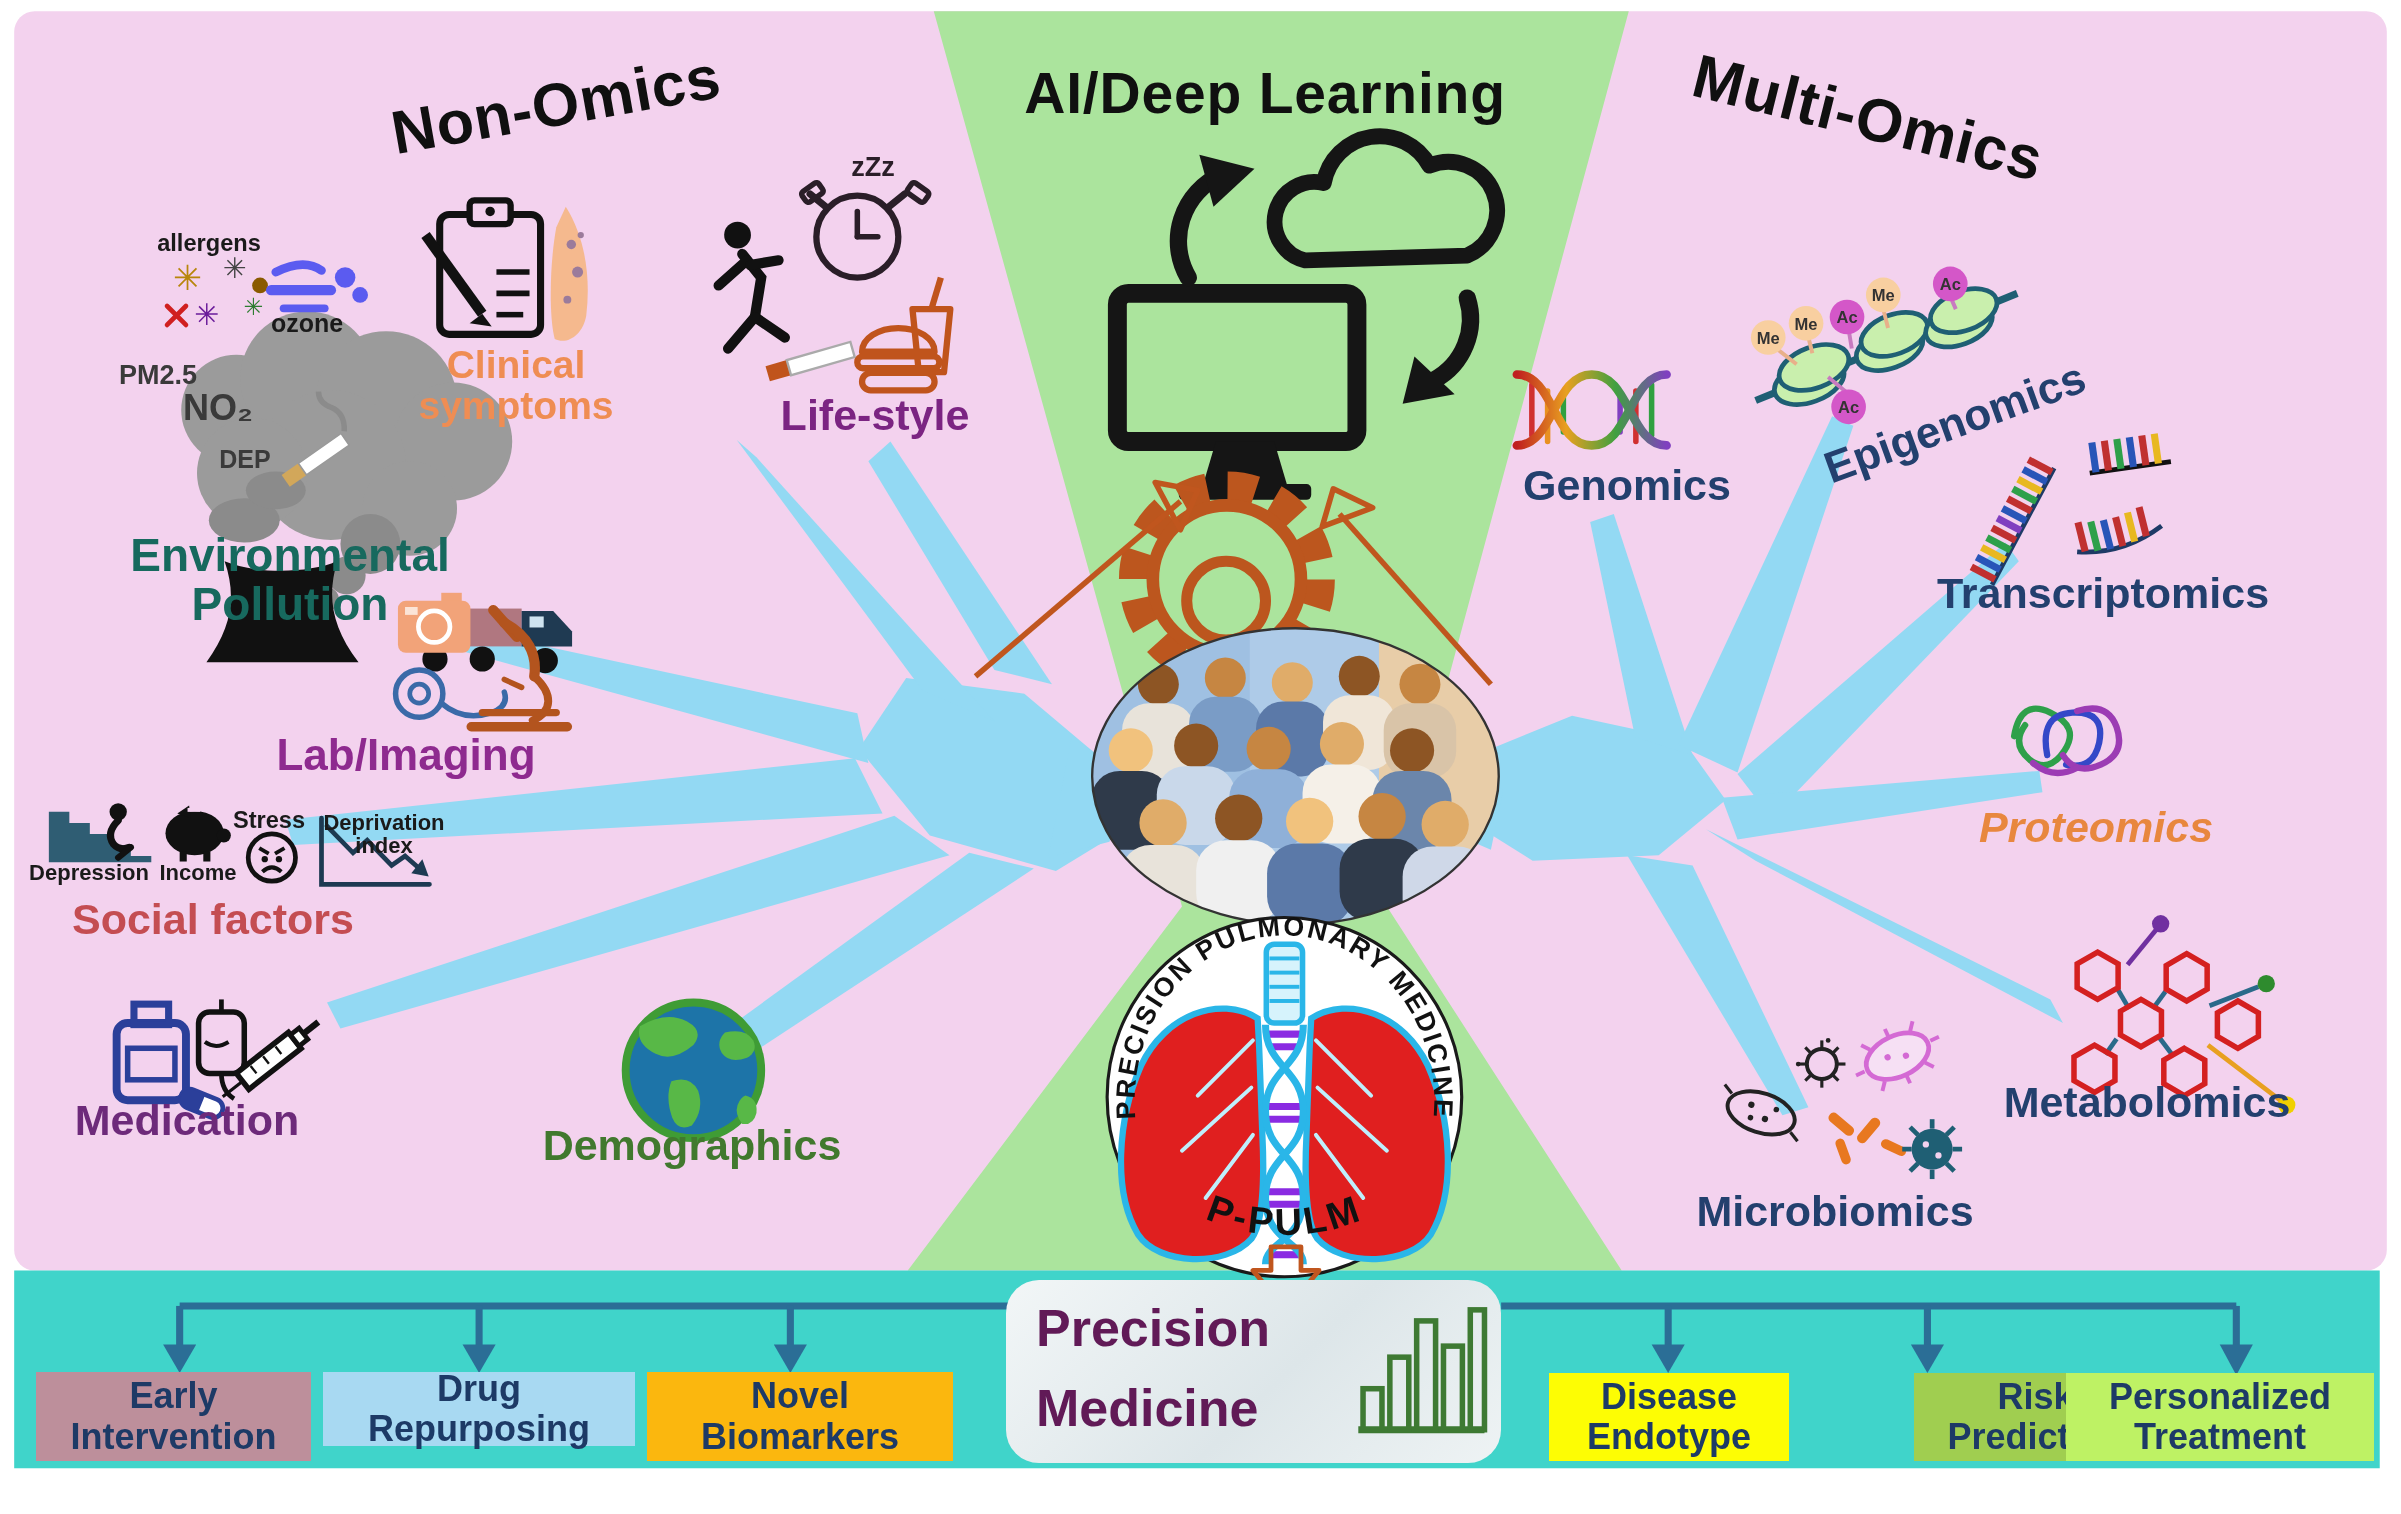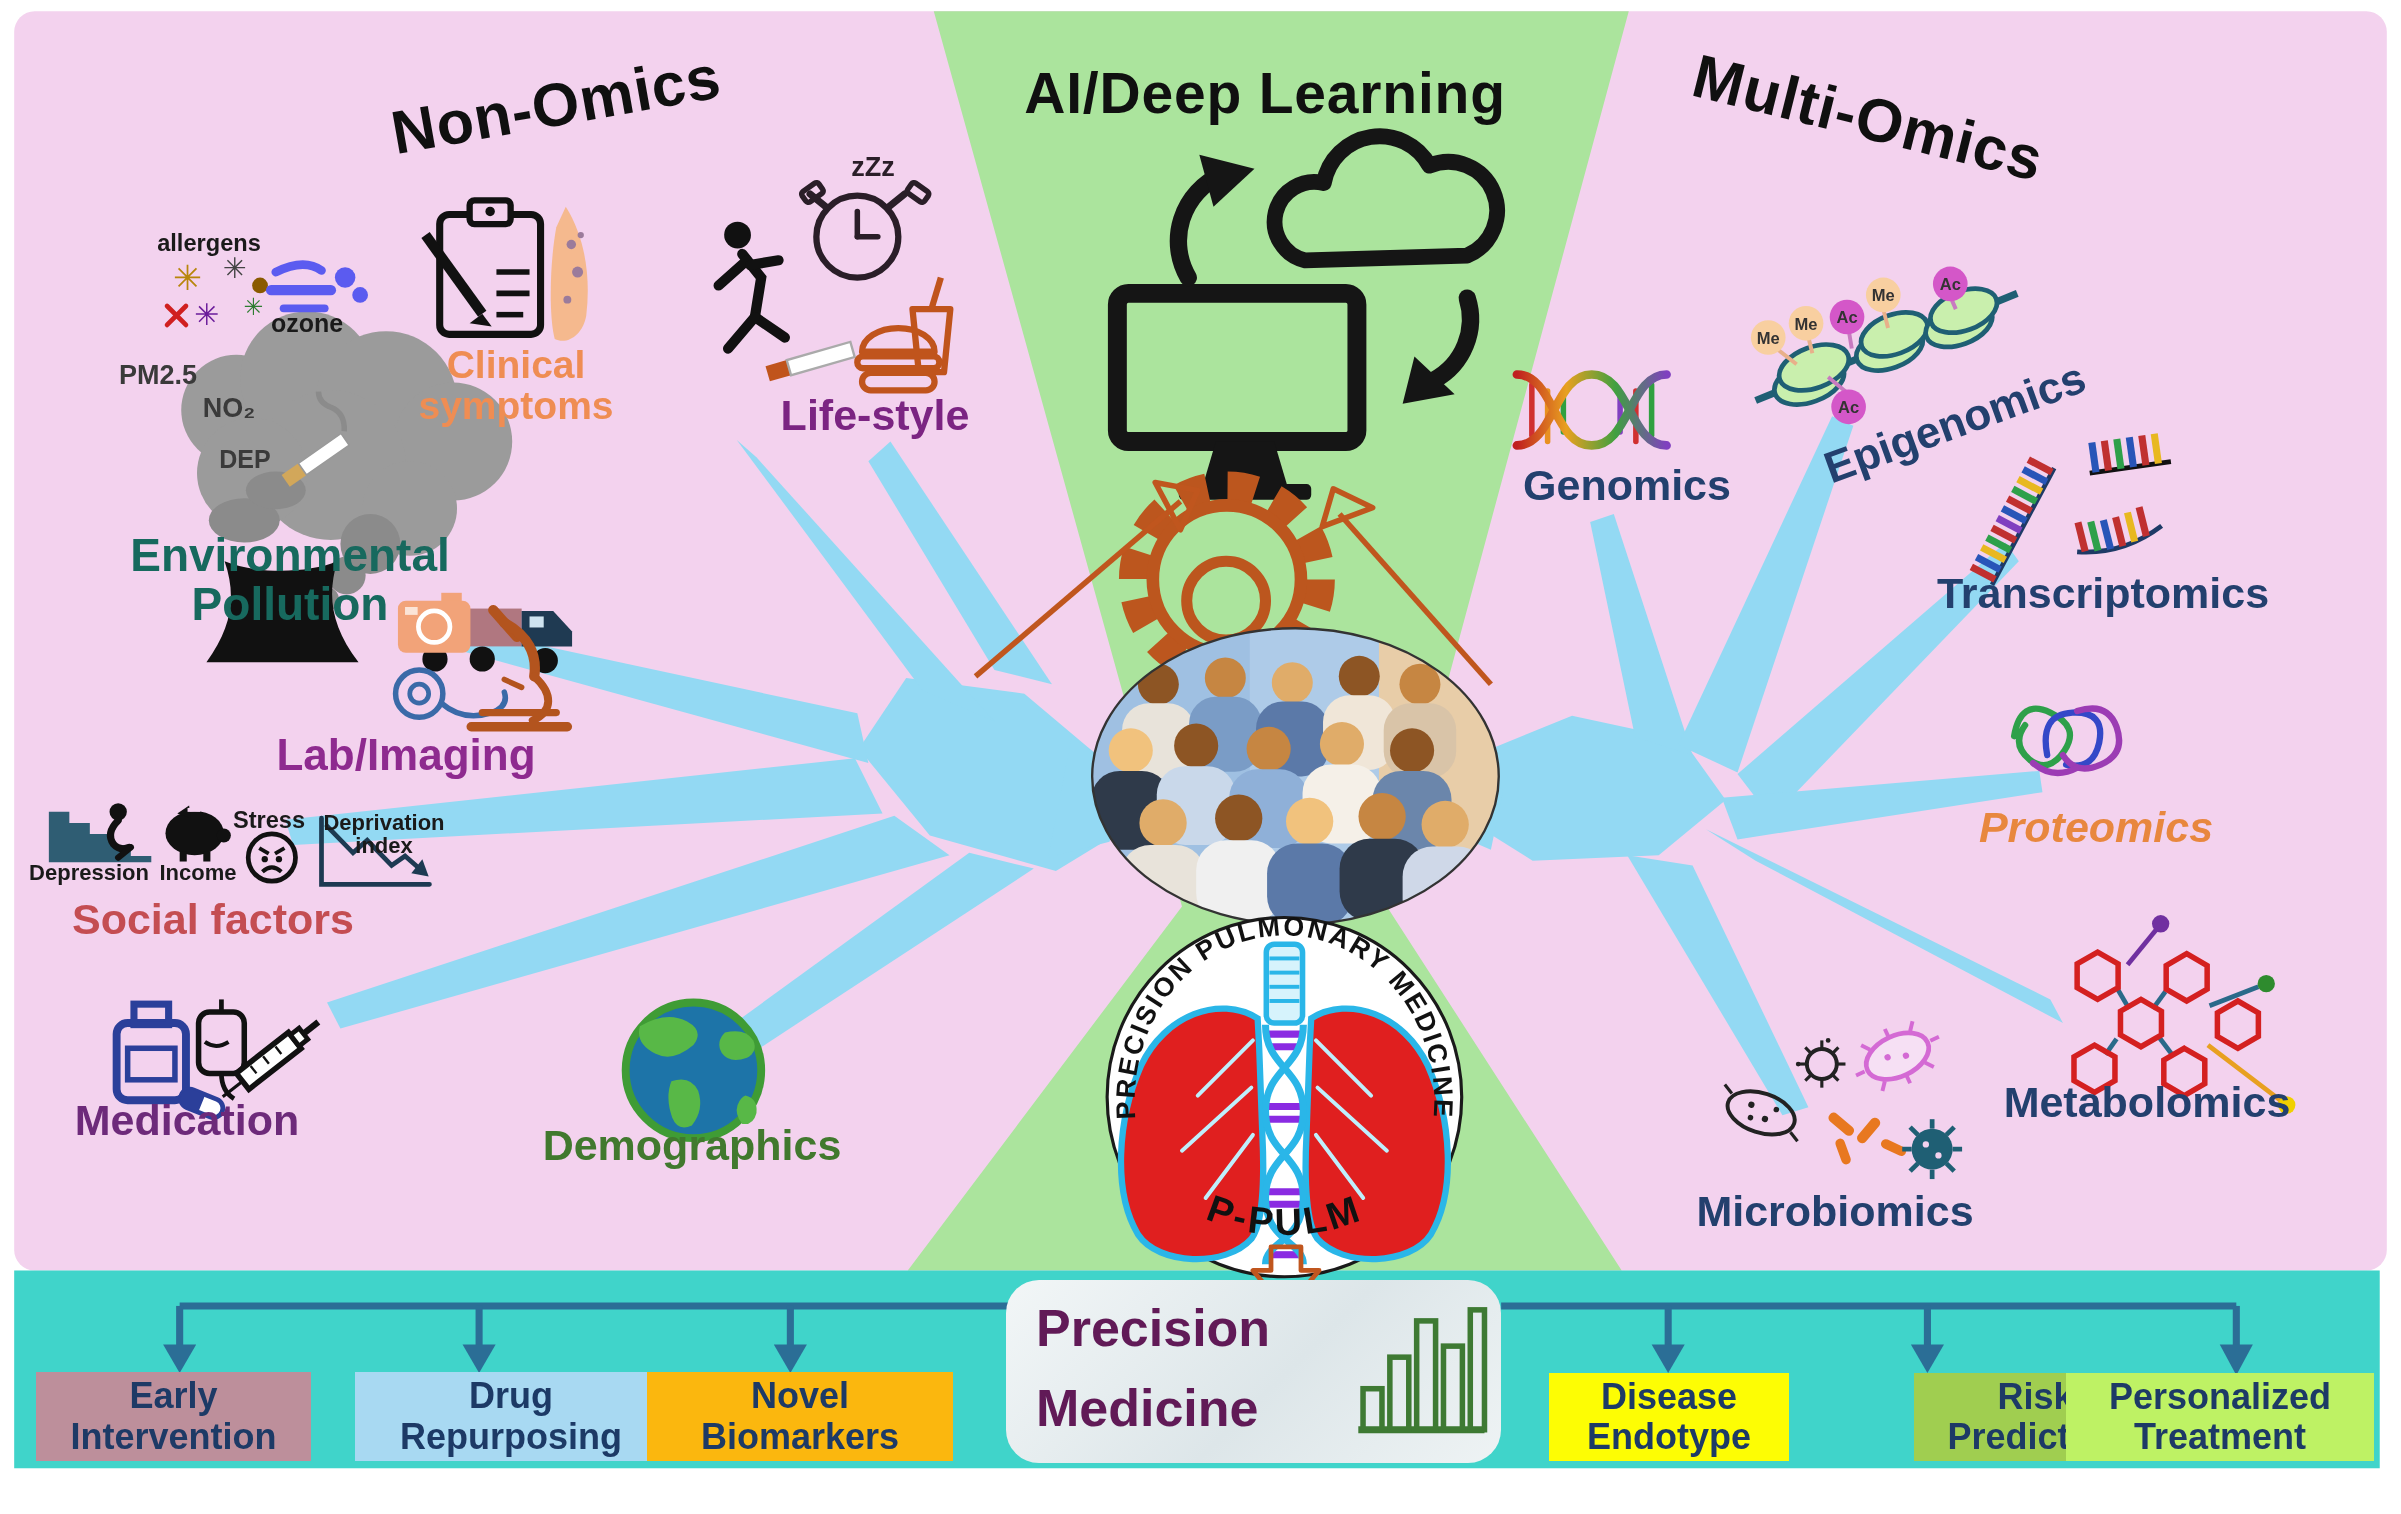--- a/index.html
+++ b/index.html
@@ -597,21 +597,21 @@
 <div class="lbl cat omics" style="left:1627px;top:486px;">Genomics</div>
 <div class="lbl omics" style="left:1955px;top:423px;font-size:44px;transform:translate(-50%,-50%) rotate(-20deg);">Epigenomics</div>
 <div class="lbl cat omics" style="left:2103px;top:594px;">Transcriptomics</div>
 <div class="lbl cat proteo" style="left:2096px;top:828px;font-style:italic;">Proteomics</div>
 <div class="lbl cat omics" style="left:2147px;top:1103px;">Metabolomics</div>
 <div class="lbl cat omics" style="left:1835px;top:1212px;">Microbiomics</div>
 
 <div class="lbl small" style="left:209px;top:243px;">allergens</div>
 <div class="lbl small" style="left:307px;top:323px;font-size:25px;">ozone</div>
 <div class="lbl small" style="left:158px;top:375px;font-size:27px;color:#3a3a3a;">PM2.5</div>
-<div class="lbl small" style="left:218px;top:408px;font-size:27px;color:#3a3a3a;margin-left:11px;">NO₂</div>
+<div class="lbl small" style="left:218px;top:408px;font-size:36px;color:#3a3a3a;">NO₂</div>
 <div class="lbl small" style="left:245px;top:459px;font-size:25px;color:#3a3a3a;">DEP</div>
 <div class="lbl small" style="left:873px;top:167px;font-size:27px;color:#2a1e28;">zZz</div>
 <div class="lbl small" style="left:89px;top:873px;font-size:22px;">Depression</div>
 <div class="lbl small" style="left:198px;top:873px;font-size:22px;">Income</div>
 <div class="lbl small" style="left:269px;top:820px;">Stress</div>
 <div class="lbl small" style="left:384px;top:834px;font-size:22px;line-height:1.05;">
   <span>Deprivation</span>
   <span>index</span>
 </div>
 
@@ -631,21 +631,21 @@
     </g>
   </svg>
 </div>
 
 <div class="box" style="left: 36px; top: 1372px; width: 275px; height: 89px; background-color: rgb(189, 143, 155);">
   <div>
         <span>Early</span>
         <span>Intervention</span>
       </div>
 </div>
-<div class="box" style="left: 323px; top: 1372px; width: 312px; height: 89px; background-color: rgb(168, 217, 242); margin-left: 32px;">
+<div class="box" style="left: 323px; top: 1372px; width: 312px; height: 74px; background-color: rgb(168, 217, 242);">
   <div>
         <span>Drug</span>
         <span>Repurposing</span>
       </div>
 </div>
 <div class="box" style="left: 647px; top: 1372px; width: 306px; height: 89px; background-color: rgb(251, 183, 14);">
   <div>
         <span>Novel</span>
         <span>Biomarkers</span>
       </div>

